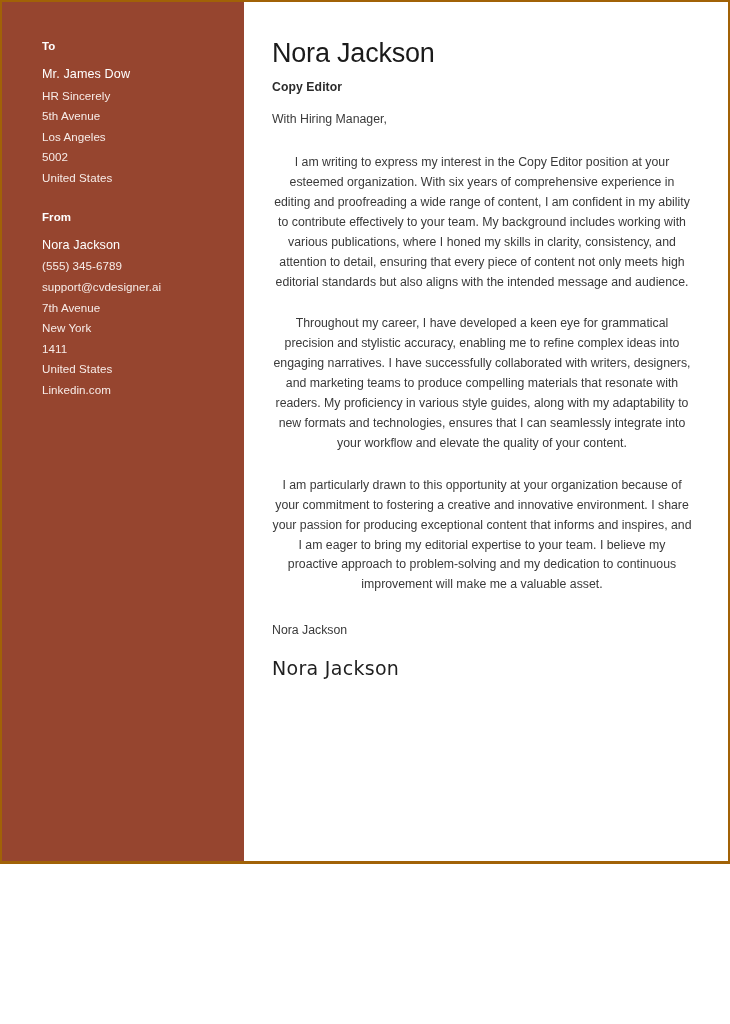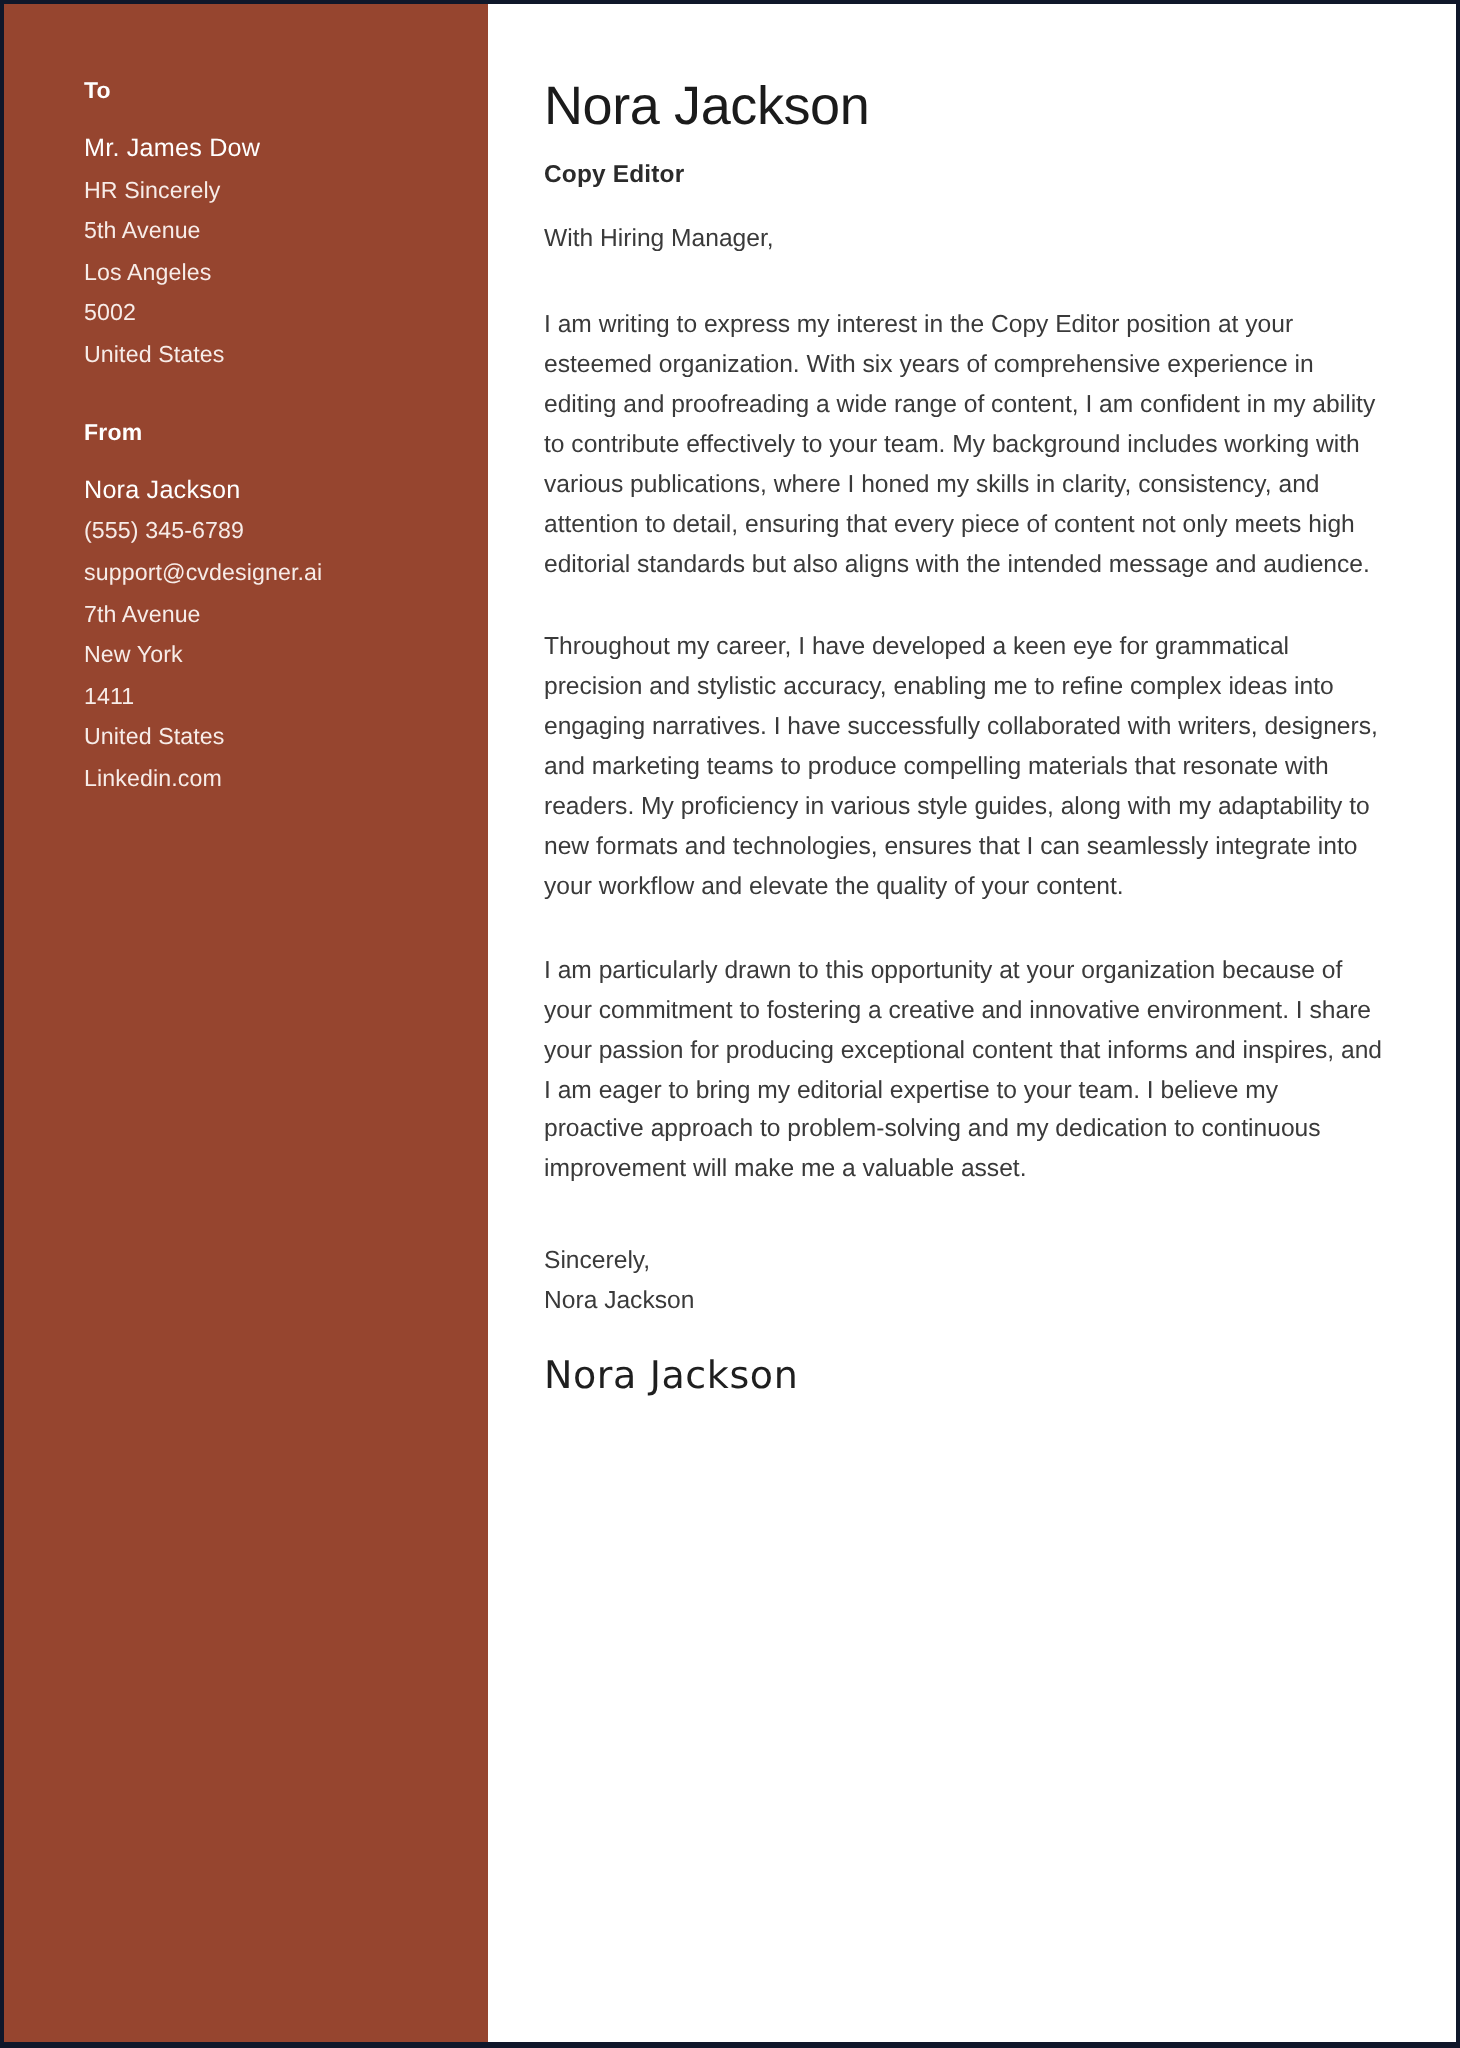--- a/index.html
+++ b/index.html
@@ -10,22 +10,22 @@
     width: 730px;
     height: 1024px;
     background: #ffffff;
     font-family: "Liberation Sans", sans-serif;
     overflow: hidden;
   }
 
   .page {
     position: relative;
     width: 730px;
-    height: 1024px;
-    background: #0f172a;
+    height: 864px;
+    background: #a16207;
     box-sizing: border-box;
     padding: 2px 2px 3px 2px;
     display: flex;
     align-items: stretch;
   }
 
   
   .sidebar {
     width: 242px;
     flex: 0 0 242px;
@@ -103,21 +103,21 @@
     color: #3a3a3a;
     margin: 0 0 24px 0;
     line-height: 1.55;
   }
 
   .letter-para {
     font-size: 12.3px;
     color: #3a3a3a;
     line-height: 1.62;
     margin: 0 0 22px 0;
-    text-align: left;
+    text-align: center;
   }
 
   .closing-block {
     margin-top: 26px;
   }
 
   .closing-line {
     font-size: 12.3px;
     color: #3a3a3a;
     line-height: 1.62;
@@ -169,20 +169,19 @@
     <h1 class="letter-title">Nora Jackson</h1>
     <div class="letter-role">Copy Editor</div>
 
     <p class="letter-salutation">With Hiring Manager,</p>
 
     <p class="letter-para">I am writing to express my interest in the Copy Editor position at your esteemed organization. With six years of comprehensive experience in editing and proofreading a wide range of content, I am confident in my ability to contribute effectively to your team. My background includes working with various publications, where I honed my skills in clarity, consistency, and attention to detail, ensuring that every piece of content not only meets high editorial standards but also aligns with the intended message and audience.</p>
     <p class="letter-para">Throughout my career, I have developed a keen eye for grammatical precision and stylistic accuracy, enabling me to refine complex ideas into engaging narratives. I have successfully collaborated with writers, designers, and marketing teams to produce compelling materials that resonate with readers. My proficiency in various style guides, along with my adaptability to new formats and technologies, ensures that I can seamlessly integrate into your workflow and elevate the quality of your content.</p>
     <p class="letter-para">I am particularly drawn to this opportunity at your organization because of your commitment to fostering a creative and innovative environment. I share your passion for producing exceptional content that informs and inspires, and I am eager to bring my editorial expertise to your team. I believe my proactive approach to problem-solving and my dedication to continuous improvement will make me a valuable asset.</p>
 
     <div class="closing-block">
-      <p class="closing-line">Sincerely,</p>
       <p class="closing-line">Nora Jackson</p>
       <div class="signature">Nora Jackson</div>
     </div>
 
   </main>
 
 </div>
 
 </body></html>

